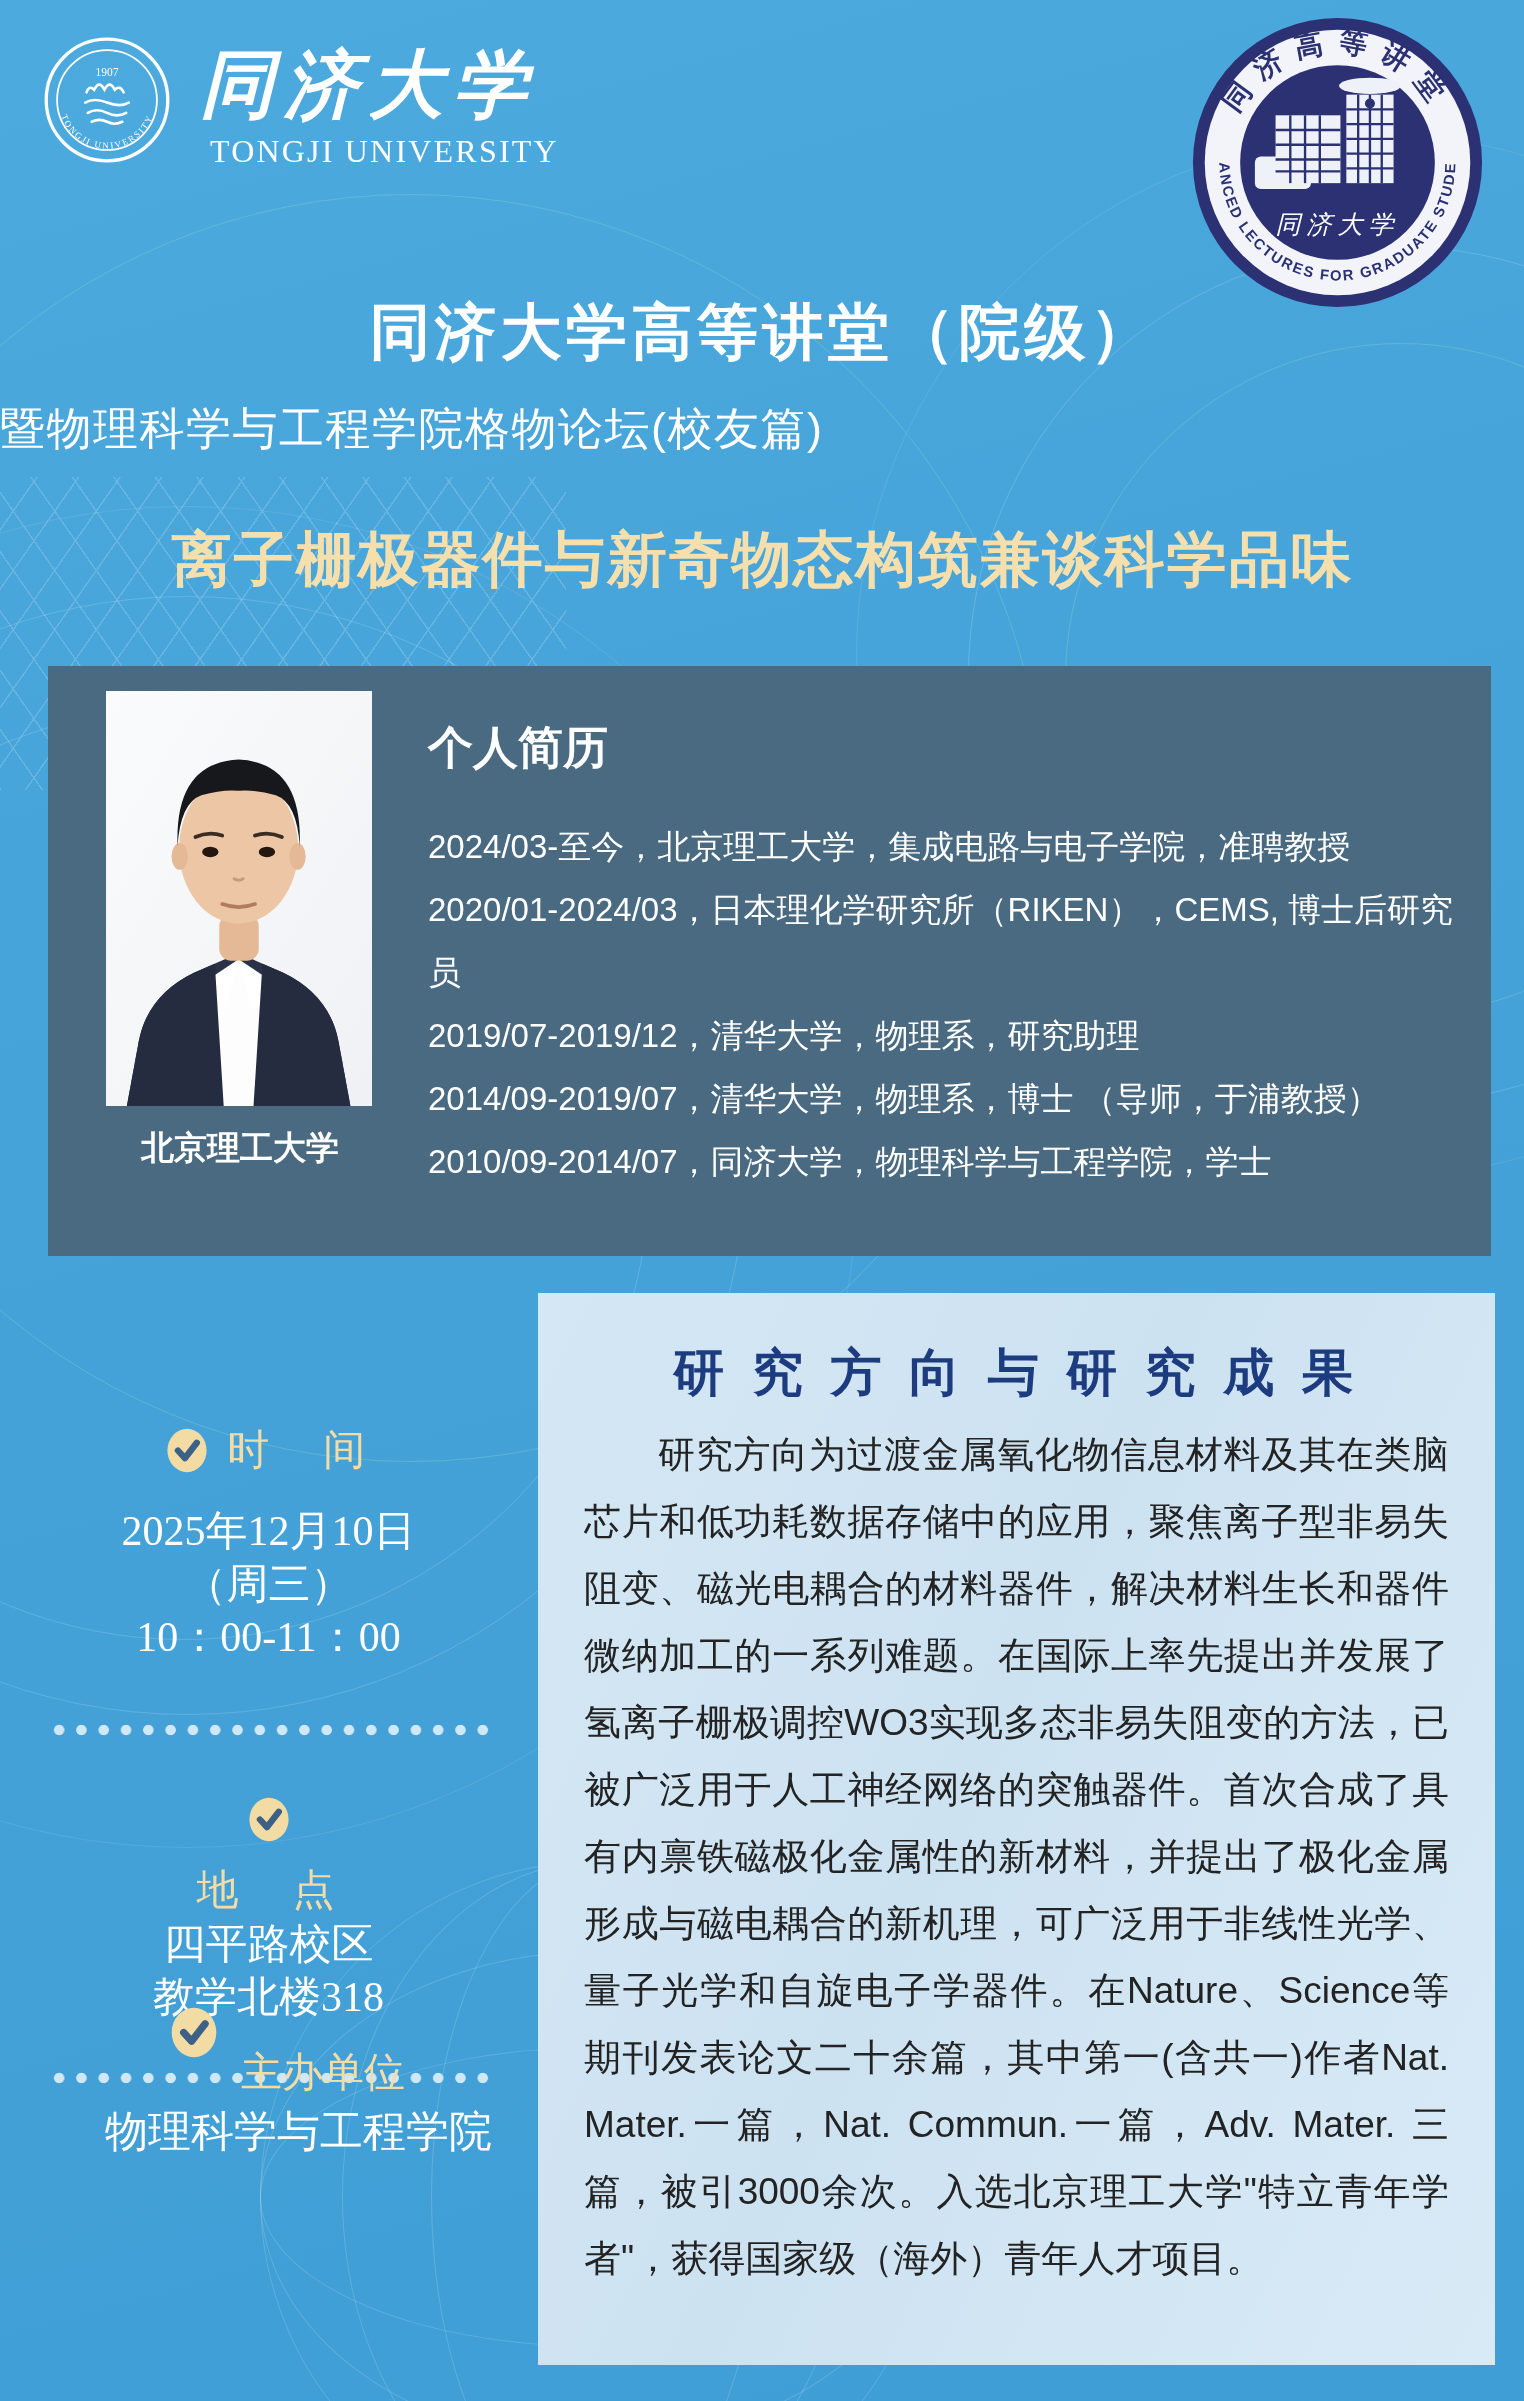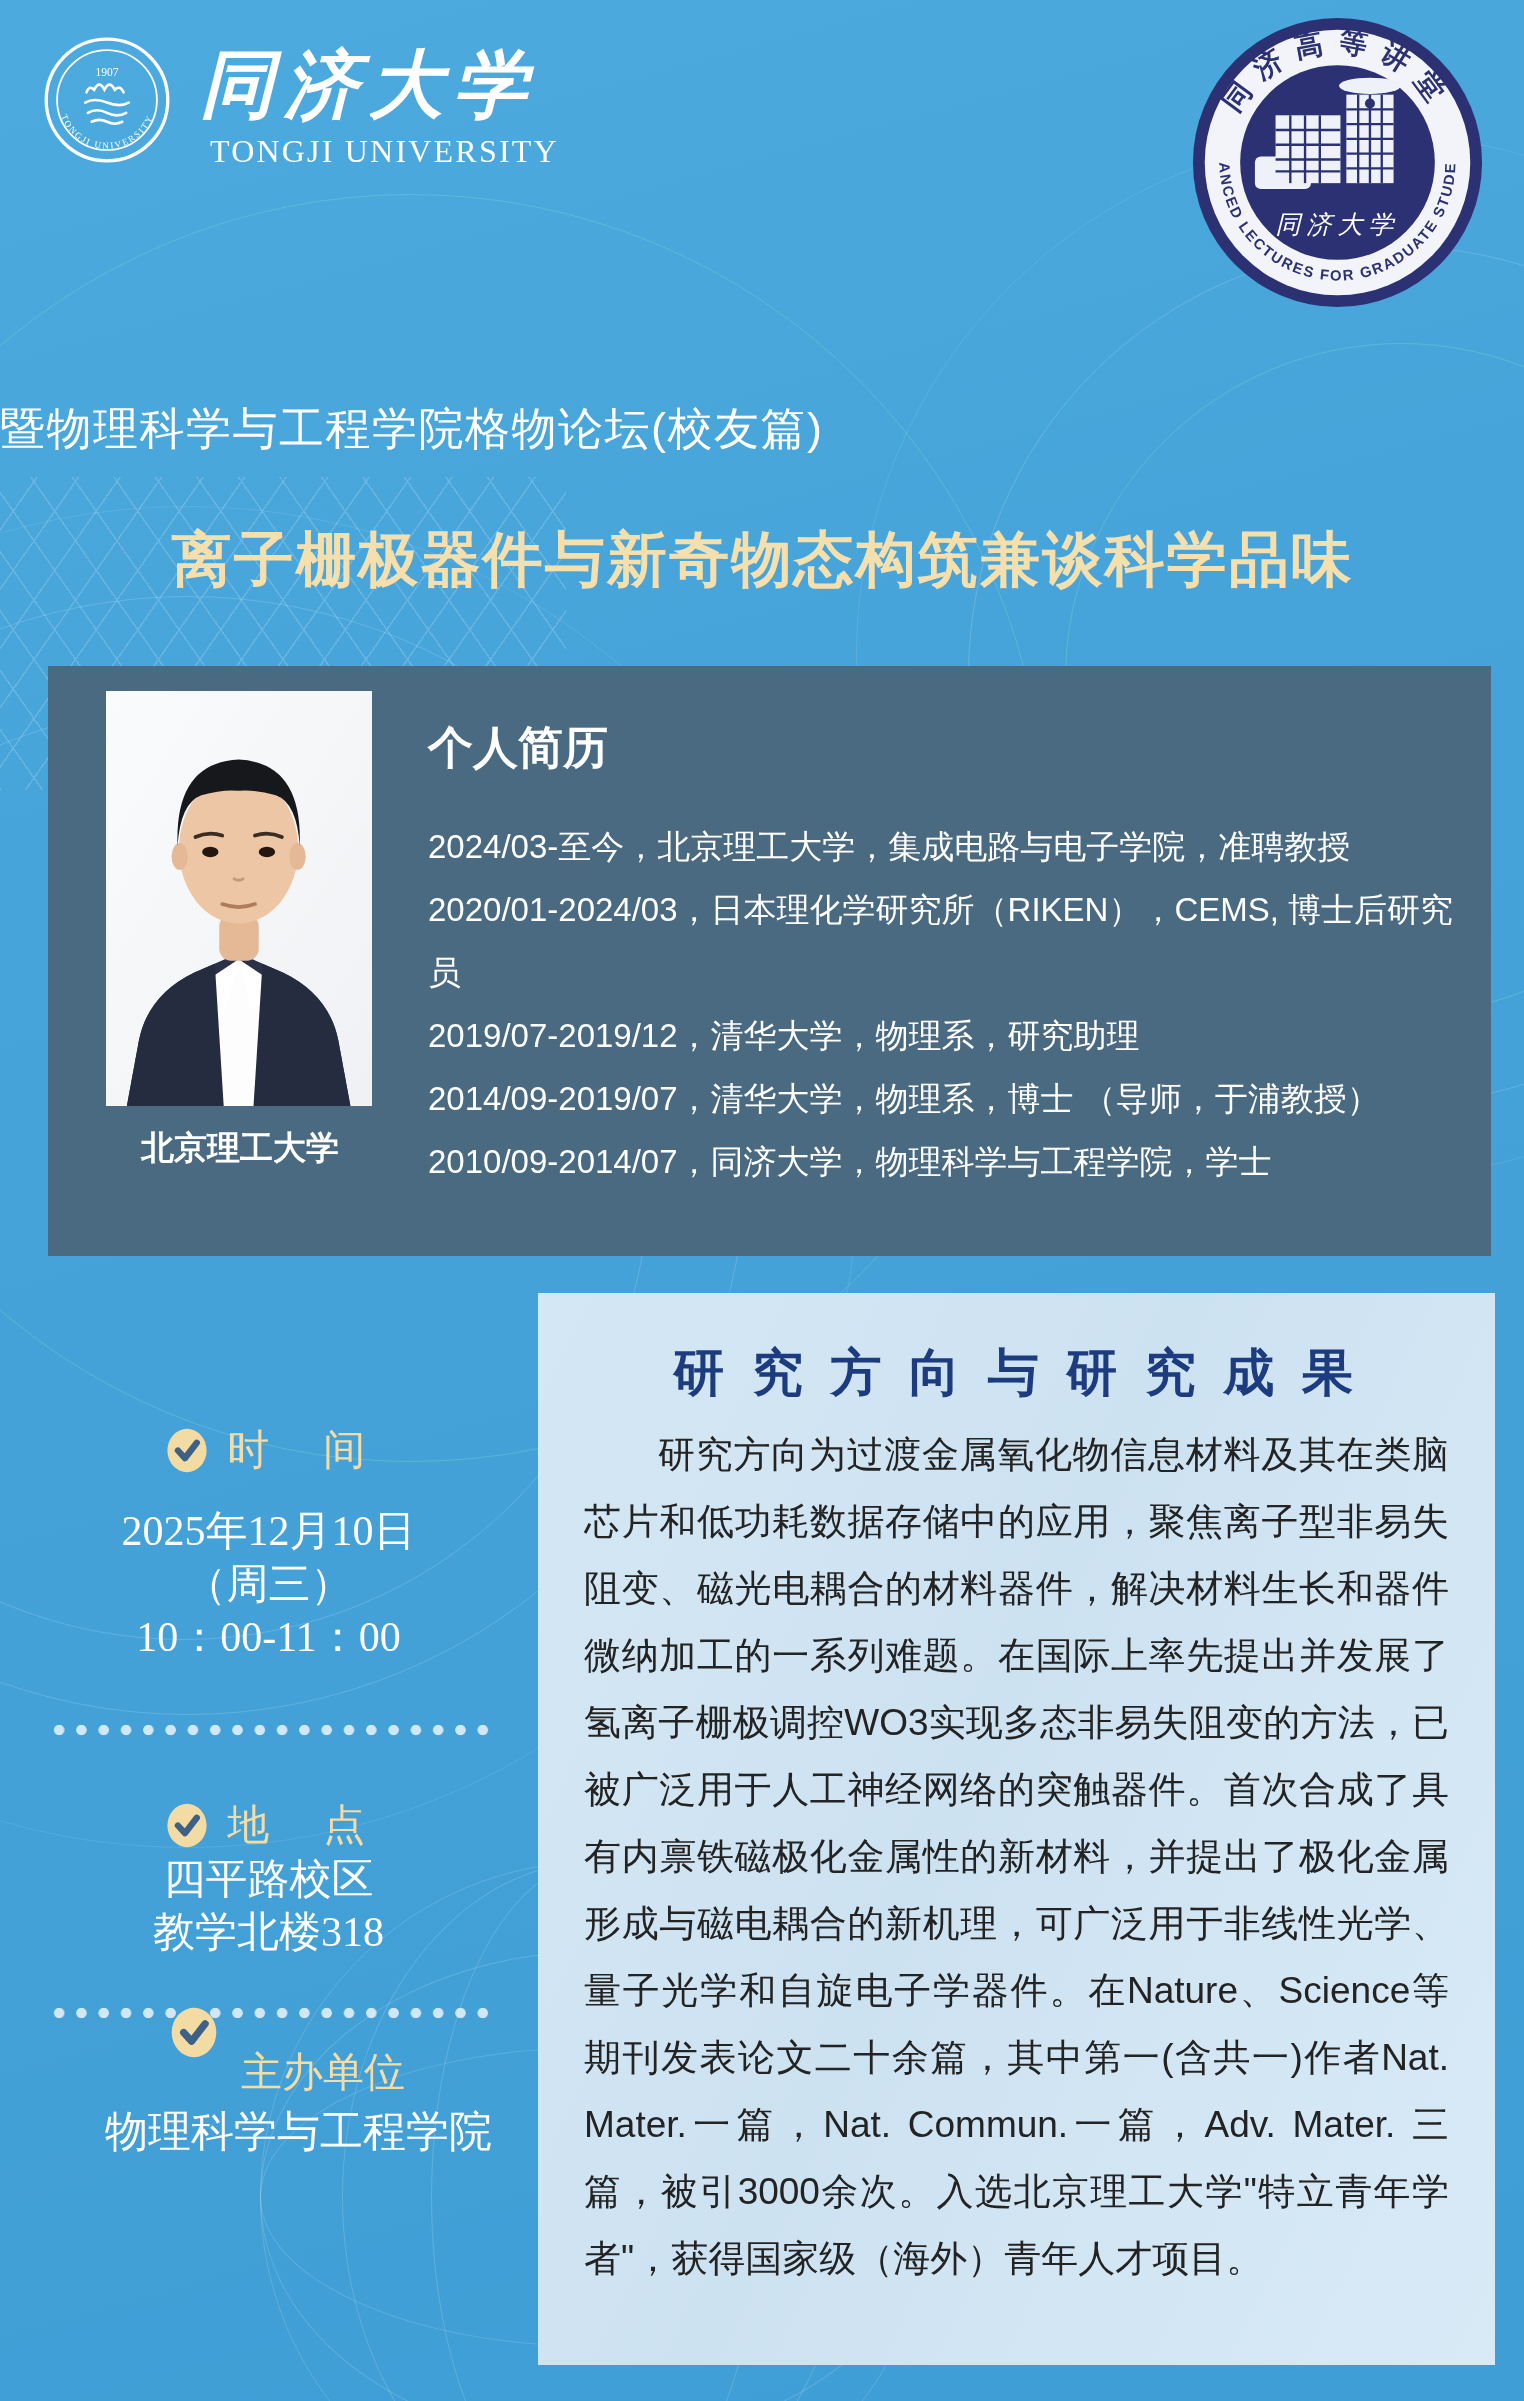--- a/index.html
+++ b/index.html
@@ -195,20 +195,21 @@
           <line x1="68" y1="68" x2="68" y2="114"></line>
             <line x1="78" y1="68" x2="78" y2="114"></line>
           <line x1="88" y1="68" x2="88" y2="114"></line>
           <circle cx="122" cy="60" r="3.4" fill="#2b3173" stroke="none"></circle>
         </g>
       </g>
       <text x="100" y="148" font-size="17" fill="#ffffff" text-anchor="middle" letter-spacing="4" font-style="italic">同济大学</text>
     </svg>
   </div>
 
+  <div class="title-main">同济大学高等讲堂（院级）</div>
   <div class="title-sub">暨物理科学与工程学院格物论坛(校友篇)</div>
   <div class="title-topic">离子栅极器件与新奇物态构筑兼谈科学品味</div>
 
   <div class="profile-box">
     <div class="photo">
       <svg viewBox="0 0 357 557" width="266" height="415">
         <rect width="357" height="557" fill="#f6f7f9"></rect>
         <rect width="357" height="557" fill="url(#pg)" opacity="0.5"></rect>
         <defs>
           <linearGradient id="pg" x1="0" y1="0" x2="1" y2="1">
@@ -259,21 +260,21 @@
         <path d="M17 32 L27 43 L44 21" stroke="#3c6086" stroke-width="9" fill="none" stroke-linecap="round" stroke-linejoin="round"></path>
       </svg>
       <span class="info-label">时　间</span>
     </div>
     <div class="info-line" style="margin-top:27px;">2025年12月10日</div>
     <div class="info-line">（周三）</div>
     <div class="info-line">10：00-11：00</div>
 
     <div class="dots" style="margin-top:60px;"></div>
 
-    <div class="info-label-row" style="margin-top:61px;">
+    <div class="info-label-row" style="margin-top:61px;flex-direction:column;">
       <svg class="check" viewBox="0 0 60 64">
         <ellipse cx="30" cy="32" rx="28" ry="31" fill="#f2dca4"></ellipse>
         <path d="M17 32 L27 43 L44 21" stroke="#3c6086" stroke-width="9" fill="none" stroke-linecap="round" stroke-linejoin="round"></path>
       </svg>
       <span class="info-label">地　点</span>
     </div>
     <div class="info-line" style="margin-top:0;">四平路校区</div>
     <div class="info-line">教学北楼318</div>
 
     <div class="dots" style="margin-top:48px;"></div>

